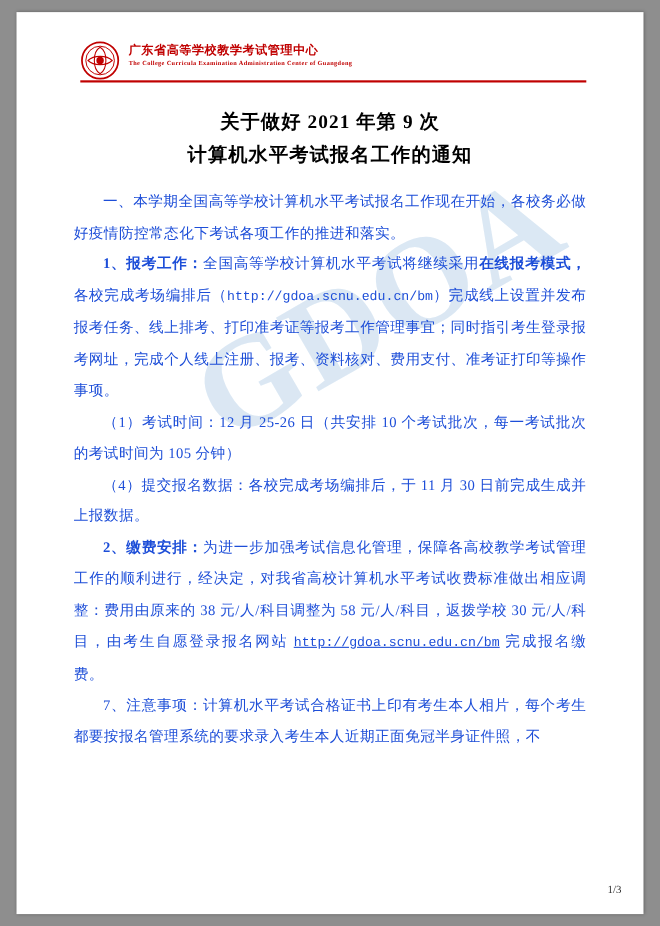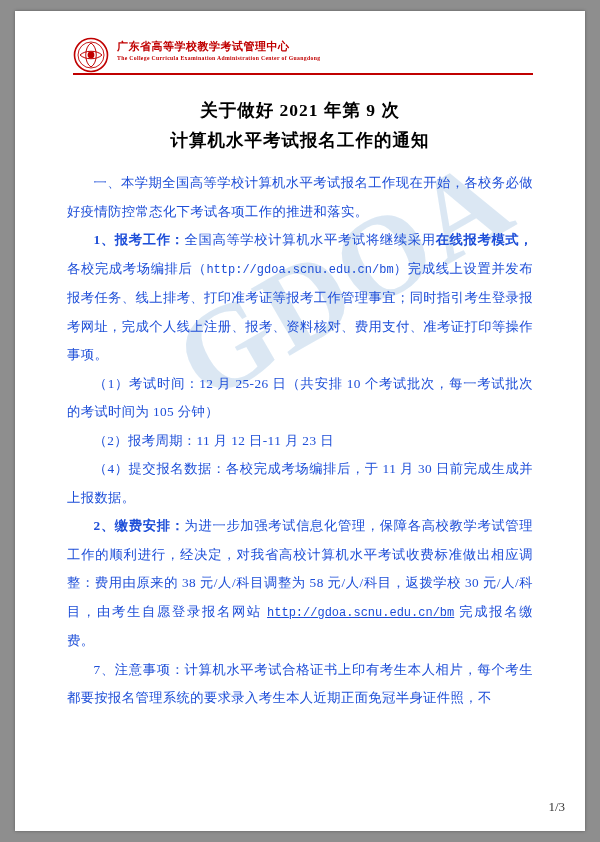--- a/index.html
+++ b/index.html
@@ -137,21 +137,21 @@
     transform-origin: left top;
     letter-spacing: 2px;
     white-space: nowrap;
   }
 
   
   .footer {
     position: absolute;
     right: 20px;
     bottom: 16px;
-    font-size: 13px;
+    font-size: 10px;
     color: #333;
     font-family: "Liberation Serif", serif;
   }
 </style>
 </head>
 <body>
 
 <div class="page">
 
   <div class="watermark">
@@ -184,21 +184,20 @@
 
     <div class="body">
 
       <p class="para indent">一、本学期全国高等学校计算机水平考试报名工作现在开始，各校务必做好疫情防控常态化下考试各项工作的推进和落实。</p>
 
       <p class="para indent">
         <span class="b">1、报考工作：</span><span>全国高等学校计算机水平考试将继续采用</span><span class="b">在线报考模式，</span><span>各校完成考场编排后（</span><span class="mono-url">http://gdoa.scnu.edu.cn/bm</span><span>）完成线上设置并发布报考任务、线上排考、打印准考证等报考工作管理事宜；同时指引考生登录报考网址，完成个人线上注册、报考、资料核对、费用支付、准考证打印等操作事项。</span>
       </p>
 
       <p class="para indent">（1）考试时间：12 月 25-26 日（共安排 10 个考试批次，每一考试批次的考试时间为 105 分钟）</p>
-      <p class="para indent">（2）报考周期：11 月 12 日-11 月 23 日</p>
       <p class="para indent">（4）提交报名数据：各校完成考场编排后，于 11 月 30 日前完成生成并上报数据。</p>
 
       <p class="para indent">
         <span class="b">2、缴费安排：</span><span>为进一步加强考试信息化管理，保障各高校教学考试管理工作的顺利进行，经决定，对我省高校计算机水平考试收费标准做出相应调整：费用由原来的 38 元/人/科目调整为 58 元/人/科目，返拨学校 30 元/人/科目，由考生自愿登录报名网站 </span><span class="mono-url ul">http://gdoa.scnu.edu.cn/bm</span><span> 完成报名缴费。</span>
       </p>
 
       <p class="para indent">7、注意事项：计算机水平考试合格证书上印有考生本人相片，每个考生都要按报名管理系统的要求录入考生本人近期正面免冠半身证件照，不</p>
 
     </div>
   </div>

